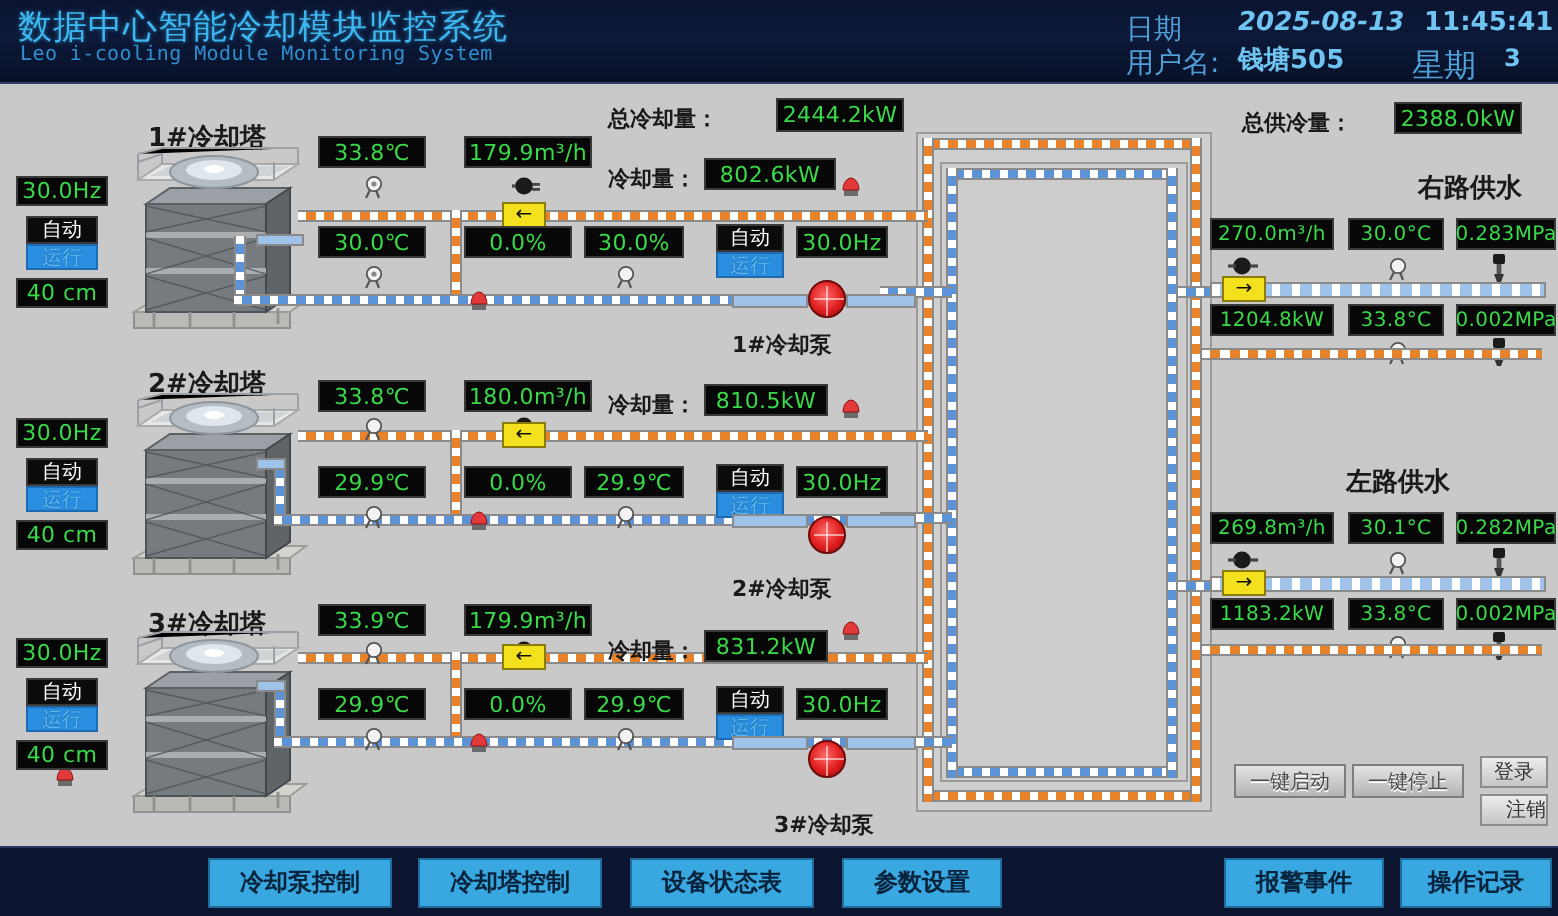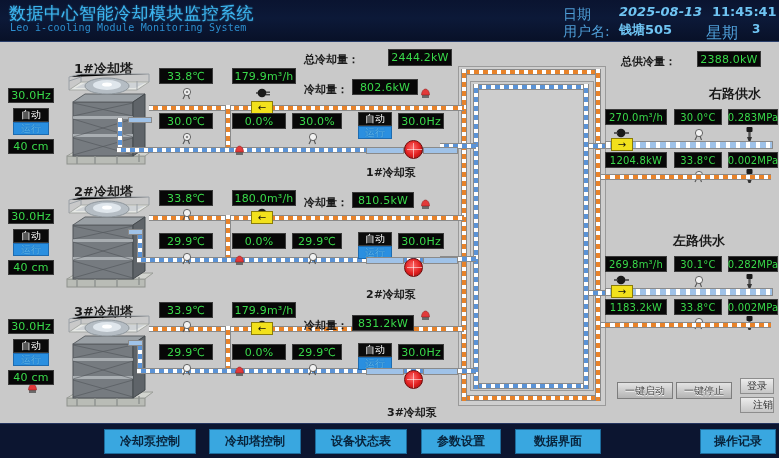--- a/index.html
+++ b/index.html
@@ -511,17 +511,17 @@
   <div class="gbtn" style="left:676px;top:382px;width:56px;height:17px;">一键停止</div>
   <div class="sbtn" style="left:740px;top:378px;width:34px;height:16px;">登录</div>
   <div class="sbtn" style="left:740px;top:397px;width:34px;height:16px;padding-left:12px;">注销</div>
 
   <div class="navbar">
     <div class="navbtn active" style="left:22px;width:72px;">主画面</div>
     <div class="navbtn" style="left:104px;width:92px;">冷却泵控制</div>
     <div class="navbtn" style="left:209px;width:92px;">冷却塔控制</div>
     <div class="navbtn" style="left:421px;width:80px;">参数设置</div>
     <div class="navbtn" style="left:315px;width:92px;">设备状态表</div>
-    <div class="navbtn" style="left:515px;width:86px;">数据界面</div>
+    <div class="navbtn" style="left:612px;width:80px;">报警事件</div>
     <div class="navbtn" style="left:700px;width:76px;">操作记录</div>
   </div>
 
 </div>
 
 </body></html>

